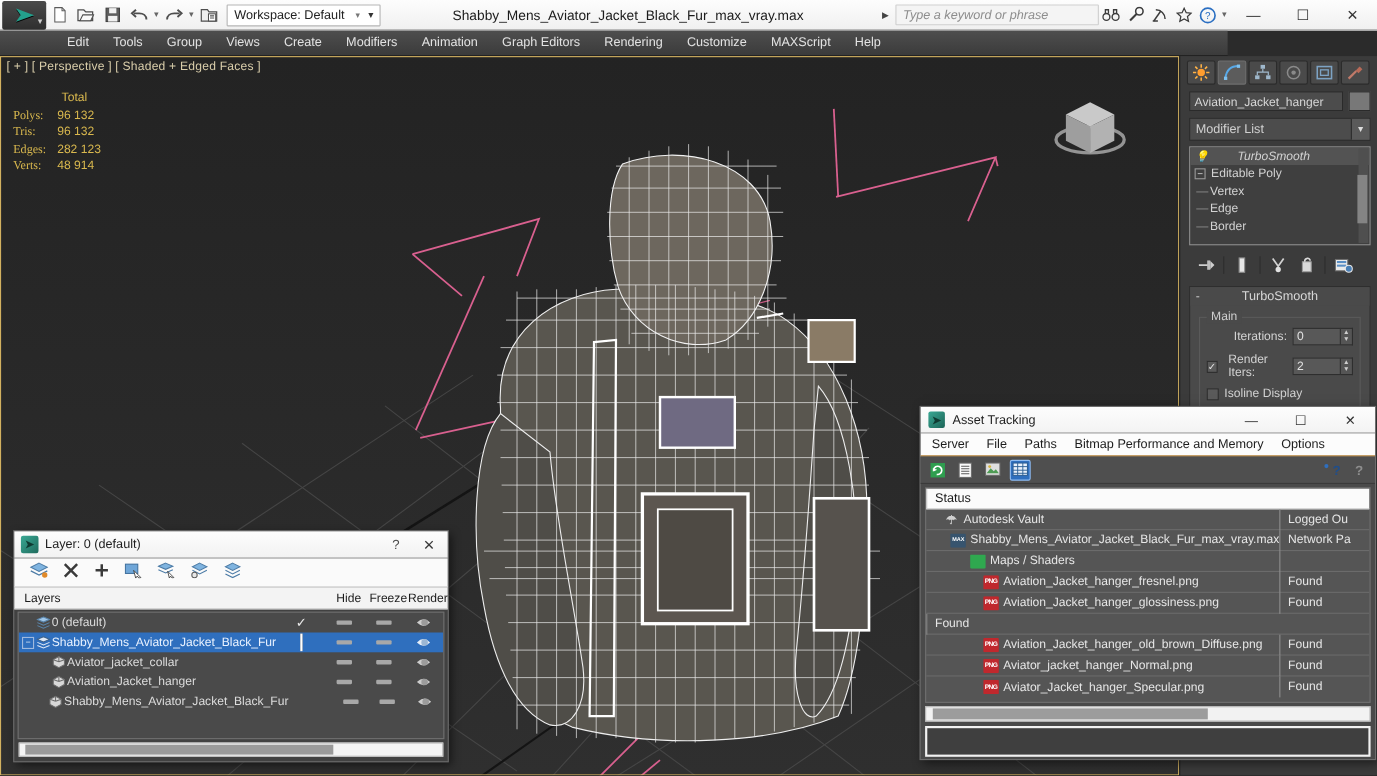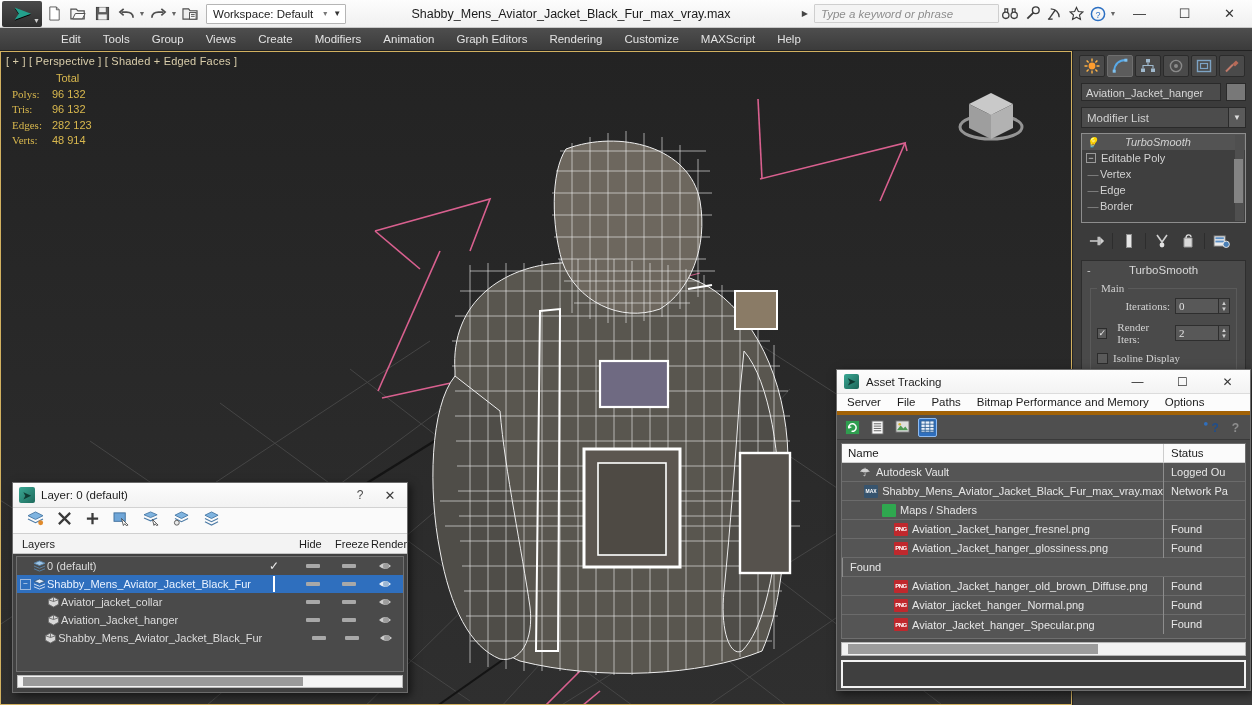--- a/index.html
+++ b/index.html
@@ -50,21 +50,21 @@
     font-size:11.5px; color:#8d8d8d; font-style:italic;
     display:flex; align-items:center; padding-left:6px; border-radius:1px;
   }
   .tbicon { width:22px; height:22px; display:flex; align-items:center;
     justify-content:center; color:#3c3c3c; }
   .wbtn { width:45px; height:27px; display:flex; align-items:center;
     justify-content:center; color:#333; font-size:13px; }
 
   
   #menubar {
-    position:absolute; left:0; top:28px; width:1252px; height:23px;
+    position:absolute; left:0; top:28px; width:1116px; height:23px;
     background: linear-gradient(#4e4e4e,#3b3b3b);
     border-bottom:1px solid #222; display:flex; align-items:flex-start;
   }
   #menubar .mspace { width:50px; }
   #menubar .mi {
     font-size:11.5px; color:#e3e3e3; padding:0 11px; height:23px;
     line-height:23px; white-space:nowrap; cursor:default;
   }
 
   
@@ -72,21 +72,21 @@
     position:absolute; left:0; top:51px; width:1072px; height:654px;
     background:#2a2a2a; overflow:hidden;
   }
   #vpborder { position:absolute; left:0; top:0; width:1072px; height:654px;
     border:1px solid #d2b160; pointer-events:none; }
   #vplabel {
     position:absolute; left:6px; top:4px; font-size:11px; color:#d9cdaa;
     white-space:nowrap; letter-spacing:.2px;
   }
   #stats {
-    position:absolute; left:12px; top:20px; font-size:11px; color:#d9b84e;
+    position:absolute; left:12px; top:31px; font-size:11px; color:#d9b84e;
     line-height:15.6px; white-space:nowrap;
   }
   #stats table { border-collapse:collapse; }
   #stats td { padding:0 4px 0 0; font-size:11px; color:#d9b84e; }
   #stats td.lbl { text-align:left; padding-right:10px;font-family:Liberation Serif, serif;}
   #stats td.val { text-align:left; }
   #stats .hdr { padding-left:44px; color:#d9b84e; }
 
   
   #grid { position:absolute; left:0; top:0; width:1072px; height:654px; }
@@ -140,21 +140,21 @@
   .stkbtn { width:26px; height:20px; display:flex; align-items:center; justify-content:center; }
   .vsep { width:1px; height:16px; background:#2d2d2d; margin:0 3px; }
   #rollout {
     margin:8px 6px 0 8px; background:#4a4a4a; border:1px solid #2e2e2e;
   }
   #rollhdr {
     height:17px; display:flex; align-items:center; justify-content:center;
     color:#d7d7d7; font-size:11.5px; position:relative; background:#4a4a4a;
   }
   #rollhdr .mn { position:absolute; left:5px; font-size:11px; color:#ccc;}
-  #rollbody { padding:3px 8px 8px 8px;font-family:Liberation Serif, serif; }
+  #rollbody { padding:3px 8px 8px 8px; }
   .grp {
     border:1px solid #5a5a5a; margin-top:7px; padding:9px 6px 7px 6px; position:relative;
   }
   .grp .gt { position:absolute; left:6px; top:-7px; background:#4a4a4a;
      padding:0 4px; font-size:11px; color:#cfcfcf; }
   .prow { display:flex; align-items:center; justify-content:flex-end;
      margin-bottom:7px; gap:5px; }
   .prow .plab { font-size:11px; color:#d2d2d2; }
   .spin { display:flex; }
   .spin .fld { width:44px; height:16px; background:#585858; border:1px solid #2e2e2e;
@@ -181,21 +181,21 @@
     display:flex;align-items:center;justify-content:center;
     color:#0f3a32; font-size:10px; font-weight:bold; }
   #layerbar .ttl { font-size:11.5px; color:#1d1d1d; flex:1; }
   #layerbar .q { width:26px; text-align:center; font-size:12px; color:#4b4b4b; }
   #layerbar .x { width:34px; text-align:center; font-size:13px; color:#3a3a3a; }
   #layertools { height:26px; background:#fafafa; display:flex;
     align-items:center; padding-left:14px; gap:13px; border-bottom:1px solid #cfcfcf;}
   #layerhdr { height:20px; background:#f3f3f3; display:flex; align-items:center;
     font-size:11px; color:#1c1c1c; border-bottom:1px solid #c4c4c4; }
   #layerhdr .c1 { flex:1; padding-left:9px; }
-  #layerhdr .ch { width:36px; text-align:left; }
+  #layerhdr .ch { width:36px; text-align:center; }
   #layerlist { height:116px; background:#4a4a4a; overflow:hidden;
     margin:2px 3px 0 3px; border:1px solid #707070; position:relative;}
   .lrow { height:18px; display:flex; align-items:center; font-size:11px;
      color:#dcdcdc; white-space:nowrap; }
   .lrow.sel { background:#2f6fbe; color:#e9f2ff; }
   .lrow .exp { width:11px; height:11px; margin-left:3px; border:1px solid #9fb9dd;
      display:flex;align-items:center;justify-content:center; font-size:8px; line-height:8px;
      color:#dfe9f7;}
   .lrow .spacer { width:14px; }
   .lrow .lyric { width:16px; display:flex; align-items:center; justify-content:center; }
@@ -217,21 +217,21 @@
   #atbar { height:24px; background:linear-gradient(#fdfdfd,#f3f3f3);
      display:flex; align-items:center; border-bottom:1px solid #dcdcdc;}
   #atbar .ico { width:15px; height:15px; margin:0 7px 0 7px;
      background:linear-gradient(135deg,#3aa894,#1c6457); border-radius:2px;
      display:flex;align-items:center;justify-content:center;
      color:#0f3a32; font-size:10px; font-weight:bold;}
   #atbar .ttl { font-size:11.5px; color:#1d1d1d; flex:1; }
   #atbar .wb { width:45px; height:24px; display:flex; align-items:center;
      justify-content:center; color:#343434; font-size:12px; }
   #atmenu { height:21px; background:#fcfcfc; display:flex; align-items:center;
-     font-size:11.5px; color:#1c1c1c; border-bottom:4px solid #a16207; }
+     font-size:11.5px; color:#1c1c1c; border-bottom:1px solid #a16207; }
   #atmenu .mi { padding:0 8px; height:21px; line-height:21px; }
   #atmenu .mi:first-child { padding-left:10px; }
   #attools { height:25px; background:#4f4f4f; display:flex; align-items:center;
      padding-left:6px; gap:6px; border-bottom:1px solid #3a3a3a; }
   .atbtn { width:19px; height:19px; border:1px solid transparent;
      display:flex; align-items:center; justify-content:center; border-radius:2px; }
   .atbtn.sel { background:#2f6fbe; border-color:#8fbbf0; }
   #atgrid { margin:3px 4px 0 4px; border:1px solid #6f6f6f; background:#555;
      height:196px; overflow:hidden; position:relative; }
   #atghdr { height:19px; background:#fbfbfb; display:flex; align-items:center;
@@ -905,21 +905,20 @@
     </span>
     <span class="atbtn" style="margin-right:5px">
       <svg width="15" height="15" viewBox="0 0 16 16">
           <text x="8" y="13" font-size="13" fill="#8e8e8e" font-family="Liberation Sans" font-weight="bold" text-anchor="middle">?</text>
         </svg>
     </span>
   </div>
 
   <div id="atgrid">
     <div id="atghdr">
-      <span class="c1">Name</span>
       <span class="c2">Status</span>
     </div>
 
     <div class="arow">
       <span class="c1">
         <span style="width:16px"></span>
         <span class="fico vault">☂</span>
         <span>Autodesk Vault</span>
       </span>
       <span class="c2">Logged Ou</span>

